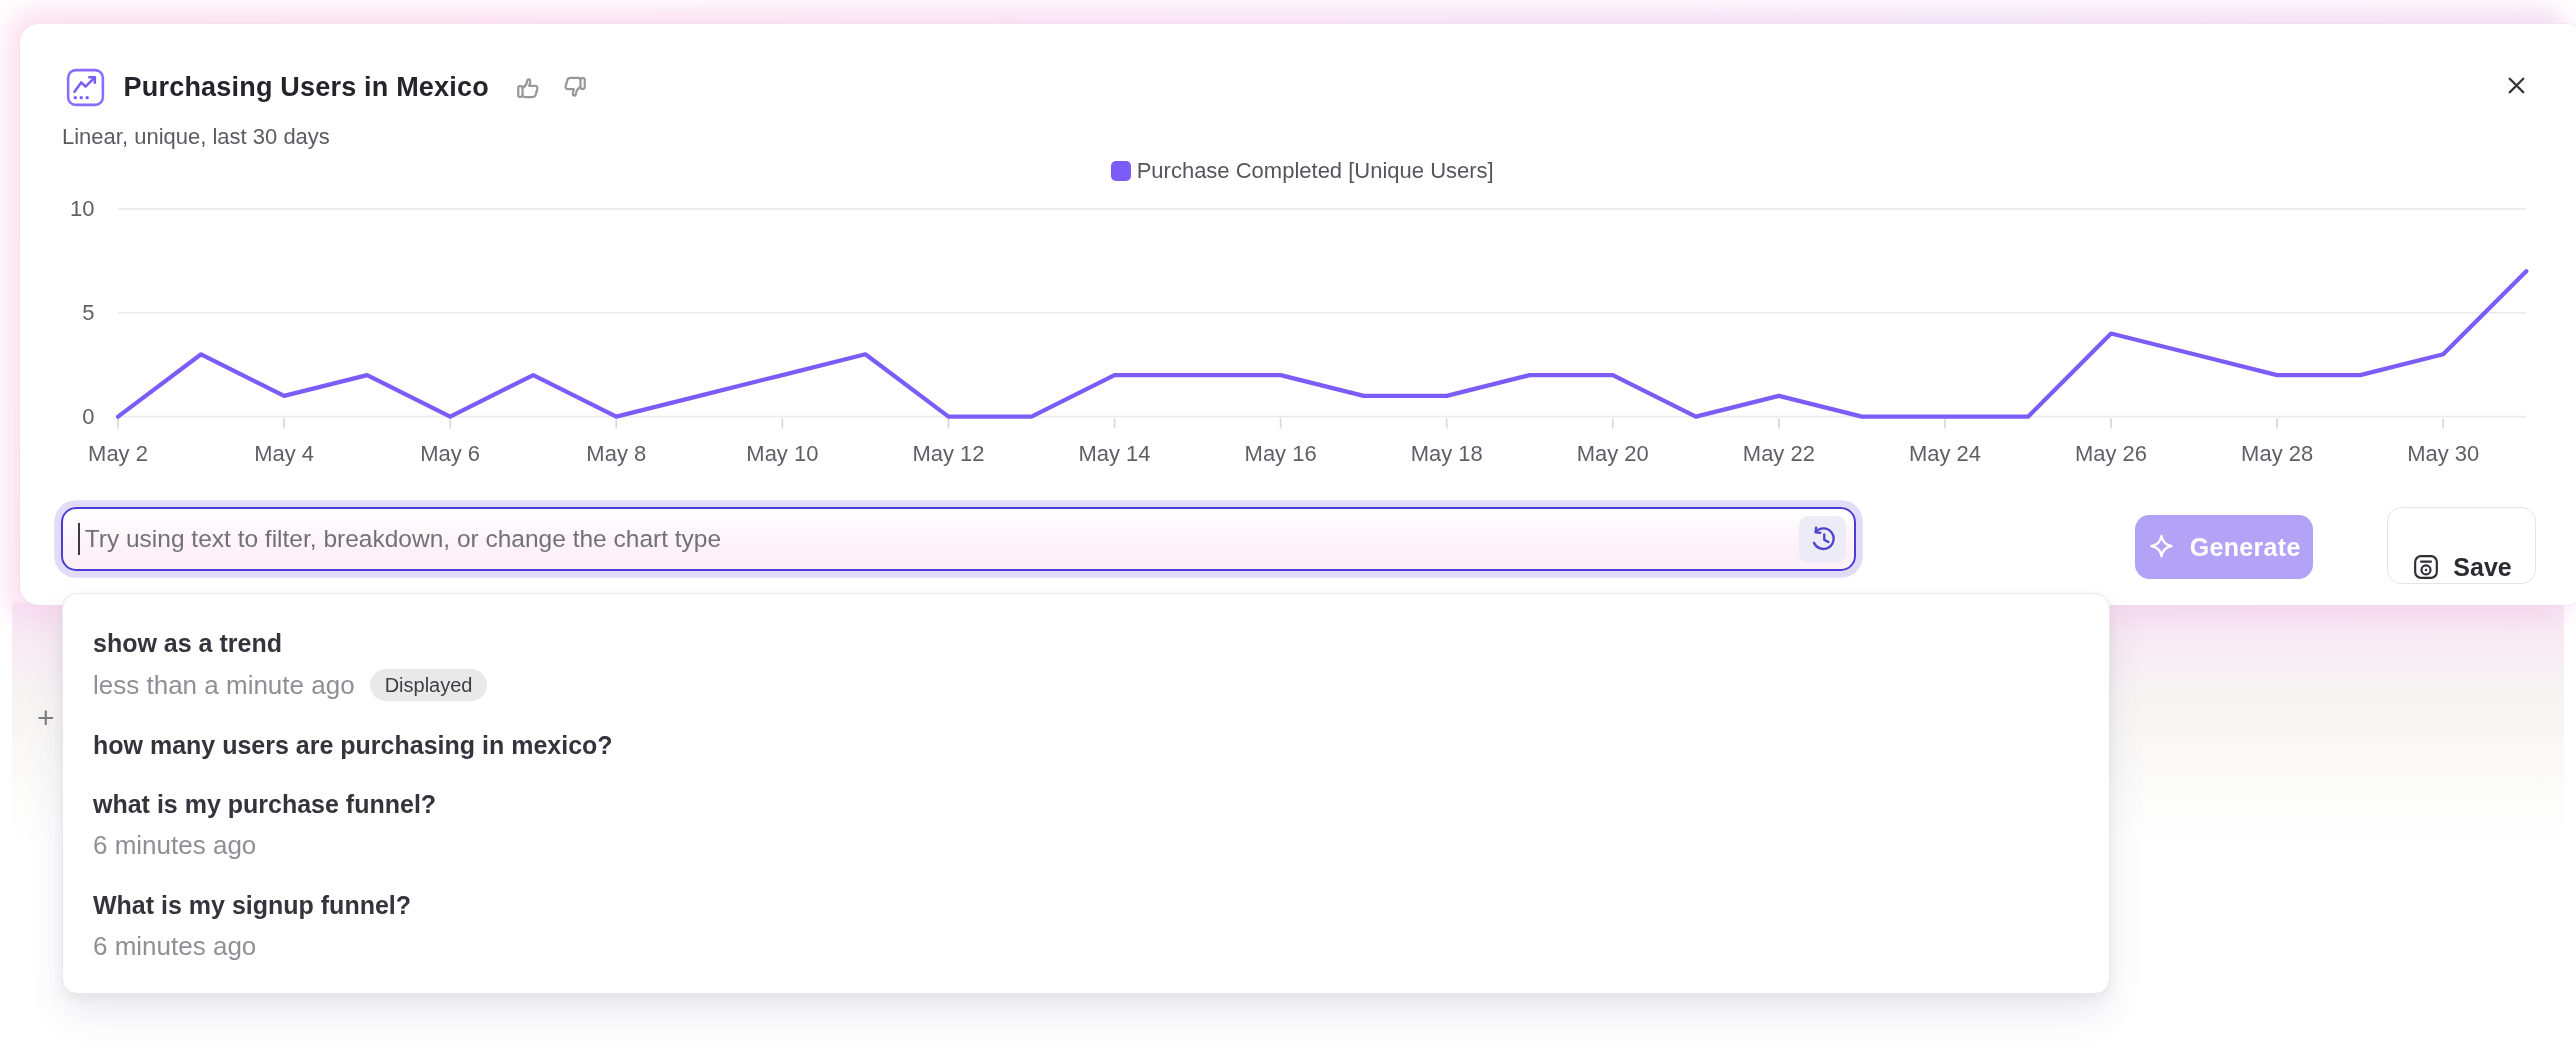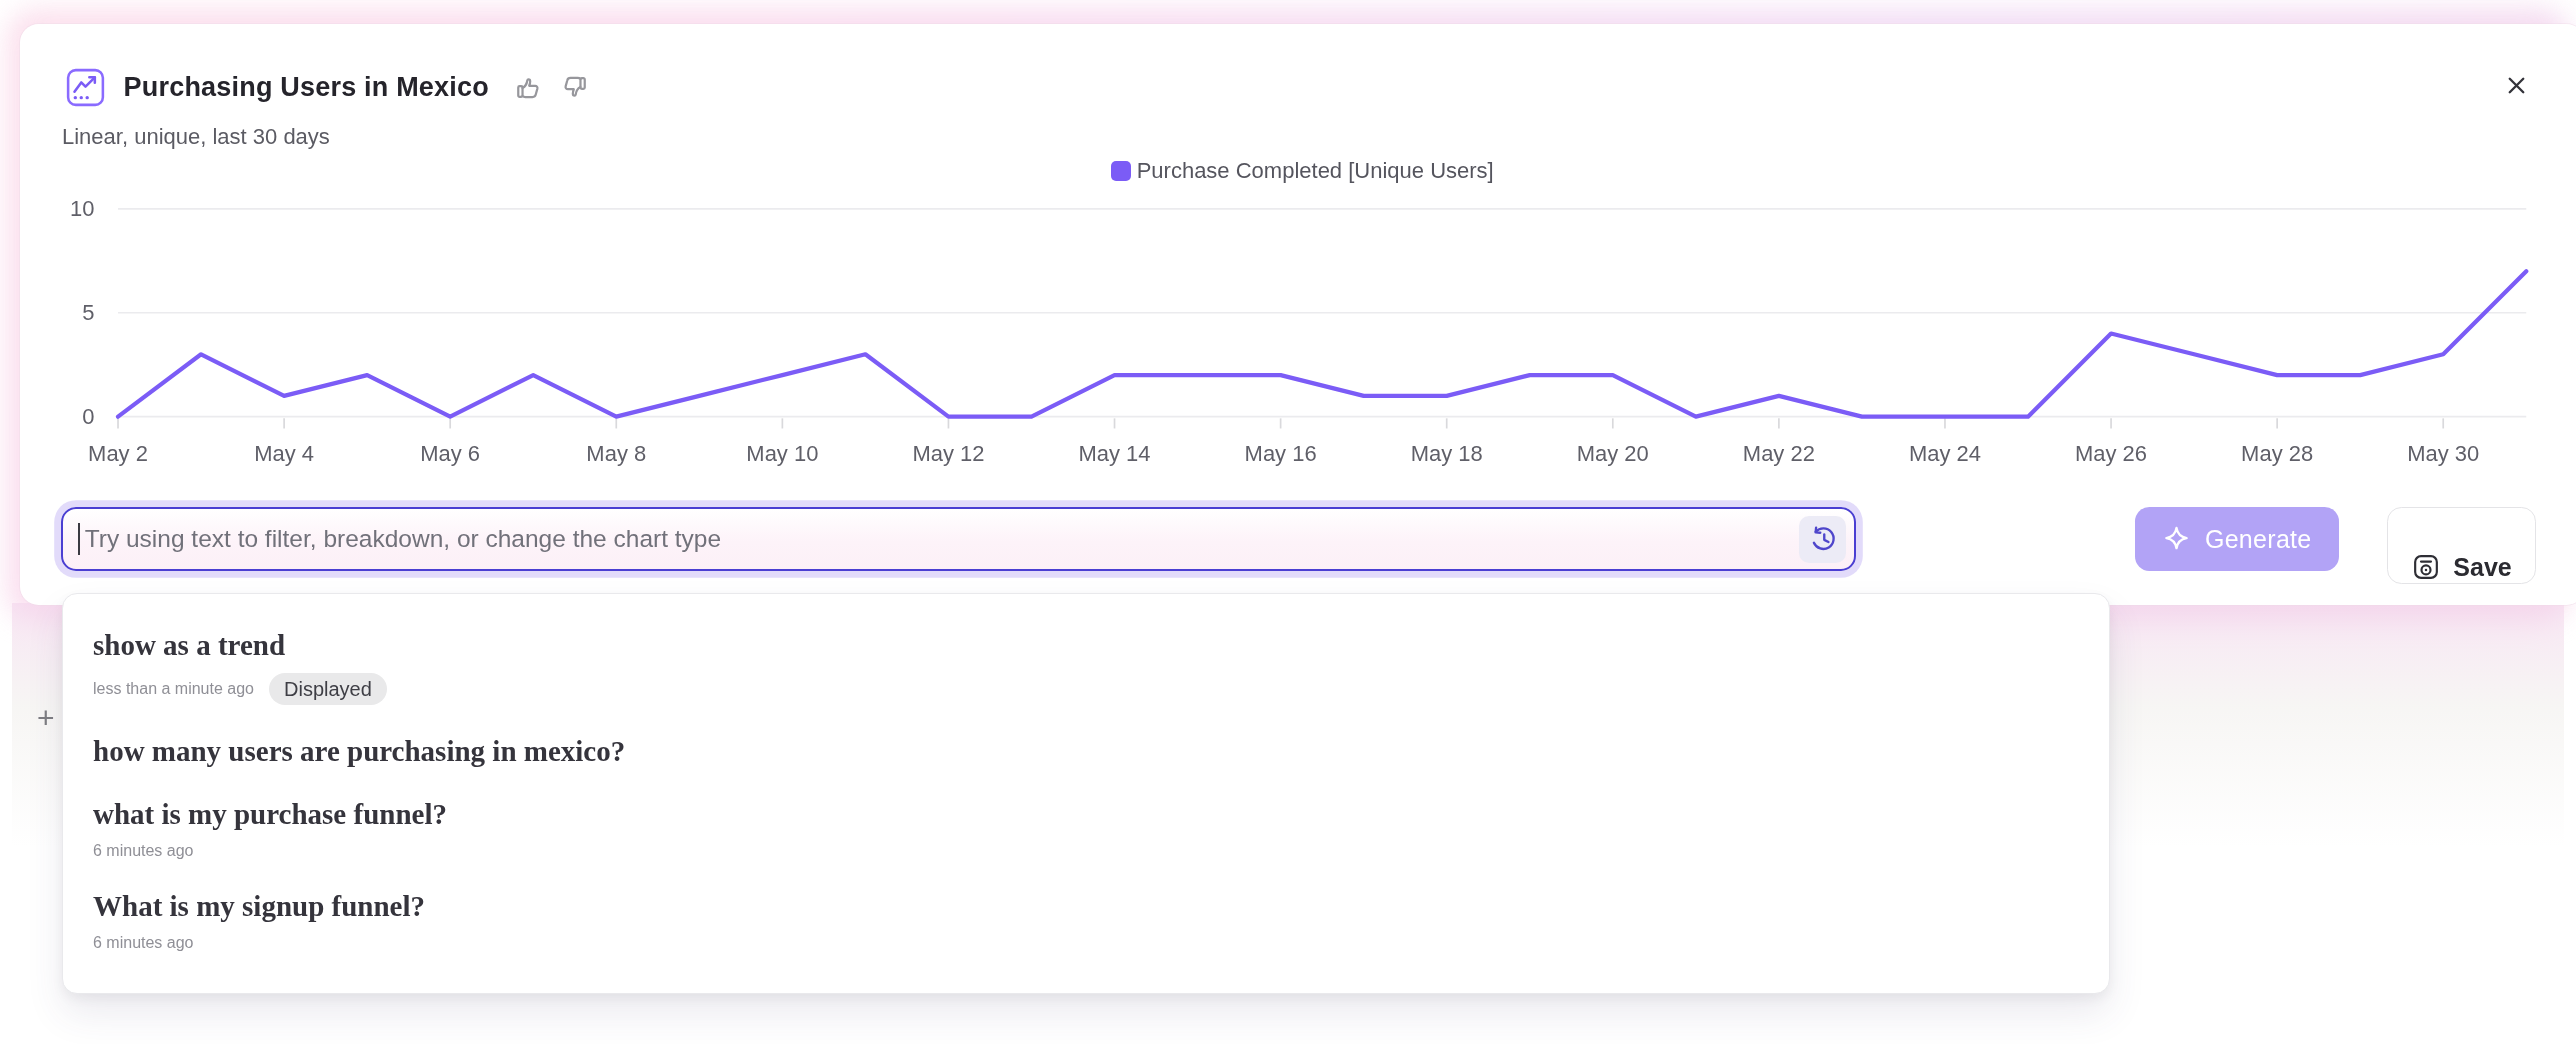--- a/index.html
+++ b/index.html
@@ -55,44 +55,44 @@
     flex:1;height:100%;border:none;outline:none;background:transparent;
     font-size:24.5px;color:#2c2c33;padding:0 12px 0 5px;
     font-family:"Liberation Sans", sans-serif;
   }
   .prompt-input::placeholder{color:#71717a;opacity:1;}
   .history-chip{
     width:47px;height:47px;border-radius:10px;background:#ecebf6;border:none;cursor:pointer;
     display:flex;align-items:center;justify-content:center;margin-right:7.6px;flex:0 0 auto;
   }
   .generate-btn{
-    position:absolute;left:2074px;top:0;width:204px;height:64px;border:none;border-radius:14.4px;
-    background:#b2a3f6;color:#ffffff;font-size:25px;font-weight:normal;letter-spacing:0.3px;
+    position:absolute;left:2074px;top:8px;width:178px;height:64px;border:none;border-radius:14.4px;
+    background:#b2a3f6;color:#ffffff;font-size:25px;font-weight:bold;letter-spacing:0.3px;
     display:flex;align-items:center;justify-content:center;gap:13.5px;cursor:default;
     font-family:"Liberation Sans", sans-serif;
   }
   .save-btn{
     position:absolute;left:2326px;top:0;width:149px;height:77px;border-radius:14.4px;
     background:#ffffff;border:1.7px solid #e4e4e7;box-sizing:border-box;
     color:#2b2b31;font-size:25px;font-weight:bold;display:flex;align-items:flex-end;justify-content:center;gap:12px;cursor:pointer;
     font-family:"Liberation Sans", sans-serif;
   }
   
   .bg-plus{position:absolute;left:37px;top:701px;z-index:1;font-size:30px;color:#7d7d82;font-weight:400;}
   
   .dropdown{
     position:absolute;left:62px;top:593px;width:2048px;height:401px;z-index:2;
     background:#ffffff;border-radius:15px;border:0.8px solid #e9e9ec;box-sizing:border-box;
     box-shadow:0 20px 37px rgba(70,60,110,.10),0 5px 12px rgba(0,0,0,.05);
     padding:20px 0 0 0;overflow:hidden;
   }
   .dd-item{padding:15px 30px;cursor:pointer;}
-  .dd-title{font-size:29px;font-weight:bold;color:#35343c;font-family:Liberation Serif, serif;}
+  .dd-title{font-size:25px;font-weight:bold;color:#35343c;}
   .dd-meta{margin-top:11px;display:flex;align-items:center;gap:15px;}
-  .dd-time{font-size:16px;color:#8f8f96;}
+  .dd-time{font-size:26px;color:#8f8f96;}
   .dd-badge{font-size:20px;color:#3e3e45;background:#e9e9ea;border-radius:844px;padding:6px 15px;line-height:1;}
   svg{display:block;}
 </style>
 </head>
 <body>
 
 <div class="card-glow"></div>
 <div class="below-fade"></div>
 
 <div class="card">

